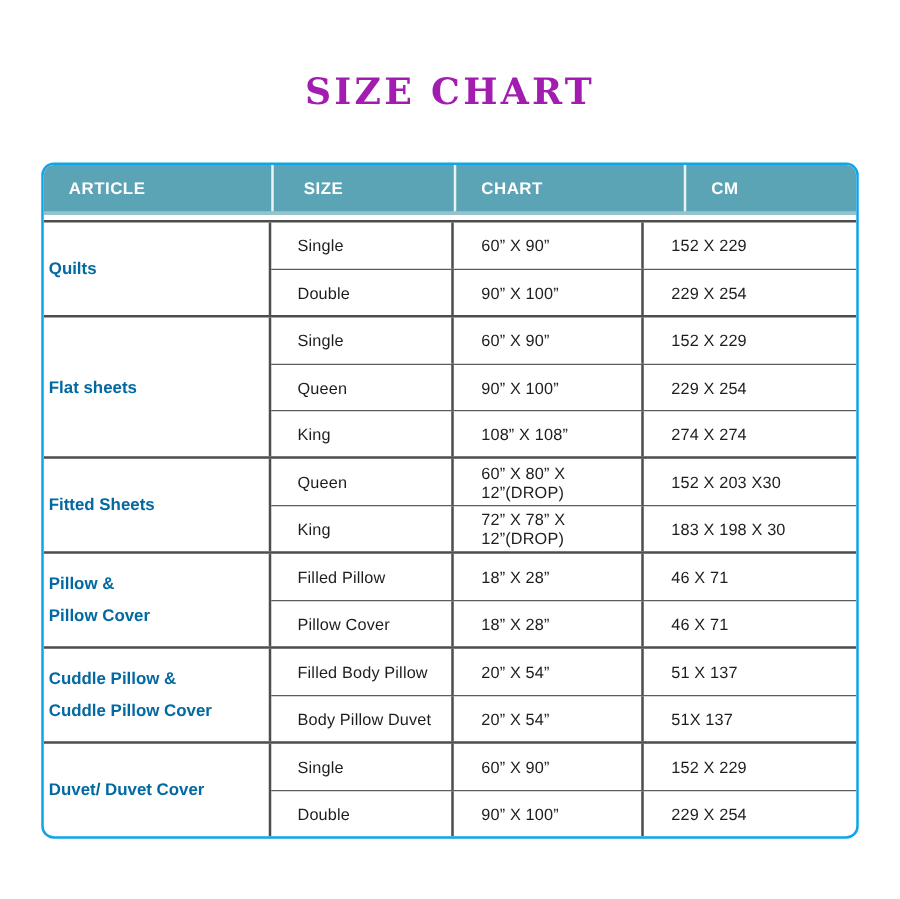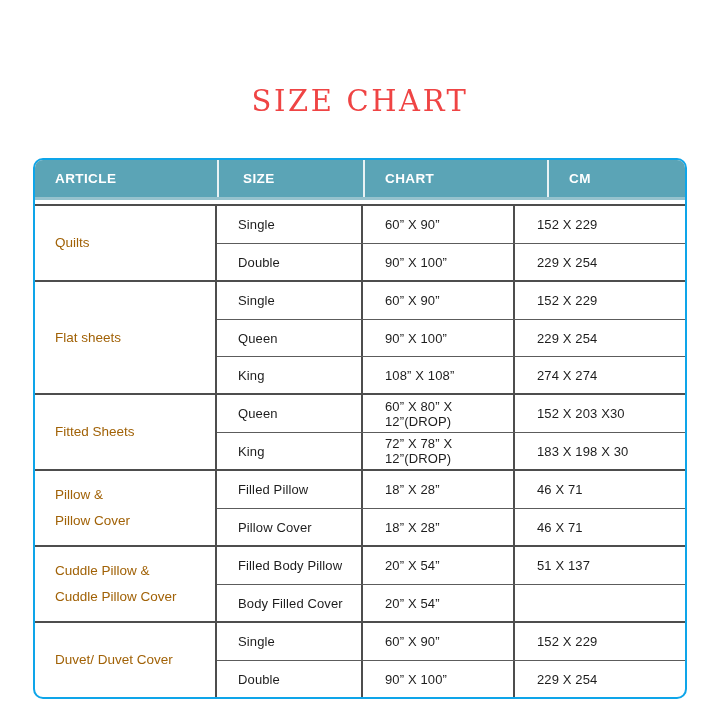--- a/index.html
+++ b/index.html
@@ -3,27 +3,27 @@
 <meta charset="utf-8">
 <style>
   * { box-sizing: border-box; margin: 0; padding: 0; }
   html, body { width: 720px; height: 719px; }
   body {
     background: #ffffff;
     font-family: "Liberation Sans", sans-serif;
     overflow: hidden;
   }
   .title {
-    margin-top: 84px;
+    margin-top: 56px;
     text-align: center;
     font-family: "DejaVu Serif", serif;
-    font-weight: 400;
+    font-weight: 700;
     font-size: 29px;
     letter-spacing: 0.09em;
-    color: #ef4444;
+    color: #a21caf;
   }
   .card {
     width: 654px;
     margin: 40px auto 0;
     border: 2px solid #0ea5e9;
     border-radius: 10px;
     overflow: hidden;
     background: #fff;
   }
   .thead {
@@ -45,23 +45,23 @@
   .head-gap { height: 4px; background: #ffffff; }
   .tbody { border-top: 2px solid #4D4D4D; }
   .group { display: flex; }
   .group + .group { border-top: 2px solid #4D4D4D; }
   .article {
     width: 182px;
     border-right: 2px solid #4D4D4D;
     display: flex;
     flex-direction: column;
     justify-content: center;
-    padding-left: 20px;
-    color: #a16207;
-    font-weight: 400;
+    padding-left: 4px;
+    color: #0369a1;
+    font-weight: 700;
     font-size: 13.5px;
   }
   .article .line { line-height: 26px; }
   .rows { flex: 1; display: flex; flex-direction: column; }
   .row { display: flex; height: 37px; }
   .row + .row { border-top: 1px solid #5C5C5C; }
   .cell {
     display: flex;
     align-items: center;
     font-size: 13px;
@@ -178,22 +178,23 @@
         <span class="line">Cuddle Pillow &amp;</span>
         <span class="line">Cuddle Pillow Cover</span>
       </div>
       <div class="rows">
         <div class="row">
           <div class="cell c-size">Filled Body Pillow</div>
           <div class="cell c-inch">20” X 54”</div>
           <div class="cell c-cm">51 X 137</div>
         </div>
         <div class="row">
-          <div class="cell c-size">Body Filled Cover</div>
+          <div class="cell c-size">Body Pillow Duvet</div>
           <div class="cell c-inch">20” X 54”</div>
+          <div class="cell c-cm">51X 137</div>
         </div>
       </div>
     </div>
 
     <div class="group">
       <div class="article">
         <span class="line">Duvet/ Duvet Cover</span>
       </div>
       <div class="rows">
         <div class="row">

